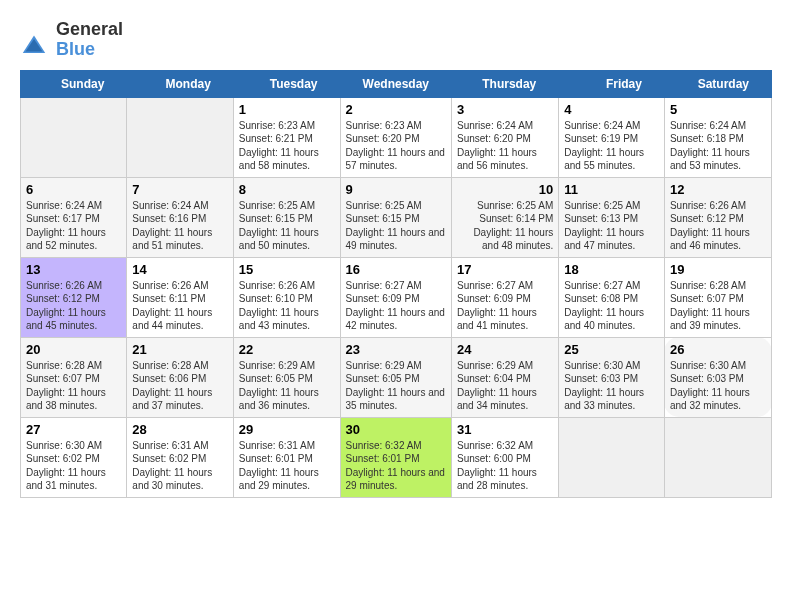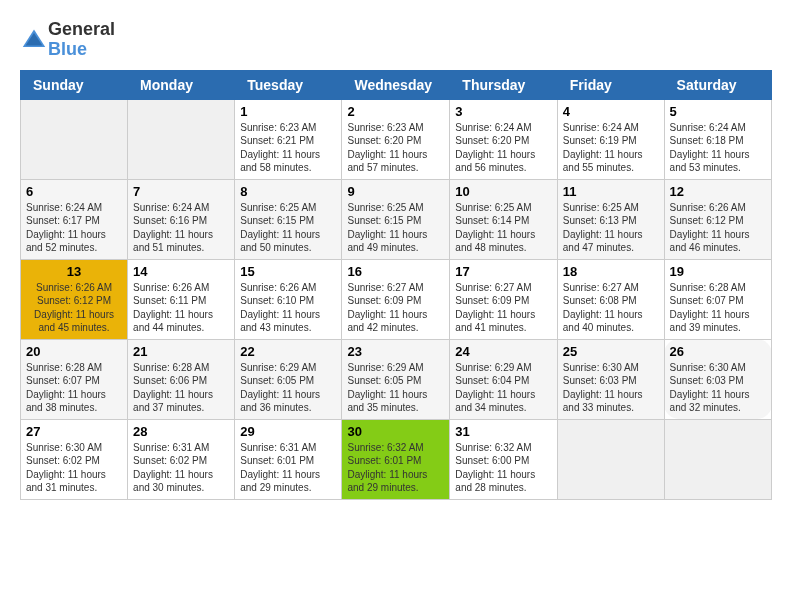--- a/index.html
+++ b/index.html
@@ -11,22 +11,22 @@
       padding: 20px;
     }
     .header {
       display: flex;
       justify-content: space-between;
       align-items: flex-start;
       margin-bottom: 10px;
     }
     .logo {
       display: flex;
-      align-items: center;
-      gap: 0;
+      align-items: flex-end;
+      gap: 8px;
     }
     .logo-text {
       font-size: 18px;
       font-weight: bold;
       color: #333;
       line-height: 1.1;
     }
     .logo-text span { color: #4a90d9; }
     .logo-icon {
       width: 28px;
@@ -45,23 +45,23 @@
       color: #555;
     }
     table {
       width: 100%;
       border-collapse: collapse;
       font-size: 11px;
     }
     thead tr th {
       background: #2b6cb0;
       color: #fff;
-      text-align: left;
-      padding: 6px 12px;
-      font-size: 14px;
+      text-align: right;
+      padding: 6px 22px;
+      font-size: 12px;
       font-weight: bold;
       border: 1px solid #2b6cb0;
     }
     tbody tr td {
       border: 1px solid #ccc;
       vertical-align: top;
       padding: 4px 5px;
       width: 108px;
       min-height: 70px;
       height: 80px;
@@ -170,41 +170,41 @@
           <div class="day-info" style="white-space: pre-line;">Sunrise: 6:25 AM
 Sunset: 6:15 PM
 Daylight: 11 hours and 50 minutes.</div>
         </td>
         <td style="background: rgb(245, 245, 245);">
           <div class="day-num">9</div>
           <div class="day-info" style="white-space: pre-line;">Sunrise: 6:25 AM
 Sunset: 6:15 PM
 Daylight: 11 hours and 49 minutes.</div>
         </td>
-        <td style="background: rgb(245, 245, 245);">
+        <td style="background: rgb(245, 245, 245); text-align: right;">
           <div class="day-num">10</div>
           <div class="day-info" style="white-space: pre-line;">Sunrise: 6:25 AM
 Sunset: 6:14 PM
 Daylight: 11 hours and 48 minutes.</div>
         </td>
         <td style="background: rgb(245, 245, 245);">
           <div class="day-num">11</div>
           <div class="day-info" style="white-space: pre-line;">Sunrise: 6:25 AM
 Sunset: 6:13 PM
 Daylight: 11 hours and 47 minutes.</div>
         </td>
         <td style="background: rgb(245, 245, 245);">
           <div class="day-num">12</div>
           <div class="day-info" style="white-space: pre-line;">Sunrise: 6:26 AM
 Sunset: 6:12 PM
 Daylight: 11 hours and 46 minutes.</div>
         </td>
       </tr>
       <tr>
-        <td style="background: #eab308; text-align: center;">
+        <td style="background: #c4b5fd;">
           <div class="day-num">13</div>
           <div class="day-info" style="white-space: pre-line;">Sunrise: 6:26 AM
 Sunset: 6:12 PM
 Daylight: 11 hours and 45 minutes.</div>
         </td>
         <td style="background: rgb(255, 255, 255);">
           <div class="day-num">14</div>
           <div class="day-info" style="white-space: pre-line;">Sunrise: 6:26 AM
 Sunset: 6:11 PM
 Daylight: 11 hours and 44 minutes.</div>
@@ -296,21 +296,21 @@
           <div class="day-info" style="white-space: pre-line;">Sunrise: 6:31 AM
 Sunset: 6:02 PM
 Daylight: 11 hours and 30 minutes.</div>
         </td>
         <td style="background: rgb(255, 255, 255);">
           <div class="day-num">29</div>
           <div class="day-info" style="white-space: pre-line;">Sunrise: 6:31 AM
 Sunset: 6:01 PM
 Daylight: 11 hours and 29 minutes.</div>
         </td>
-        <td style="background: #84cc16;">
+        <td style="background: #bef264;">
           <div class="day-num">30</div>
           <div class="day-info" style="white-space: pre-line;">Sunrise: 6:32 AM
 Sunset: 6:01 PM
 Daylight: 11 hours and 29 minutes.</div>
         </td>
         <td style="background: rgb(255, 255, 255); margin-top: 40px;">
           <div class="day-num">31</div>
           <div class="day-info" style="white-space: pre-line;">Sunrise: 6:32 AM
 Sunset: 6:00 PM
 Daylight: 11 hours and 28 minutes.</div>

